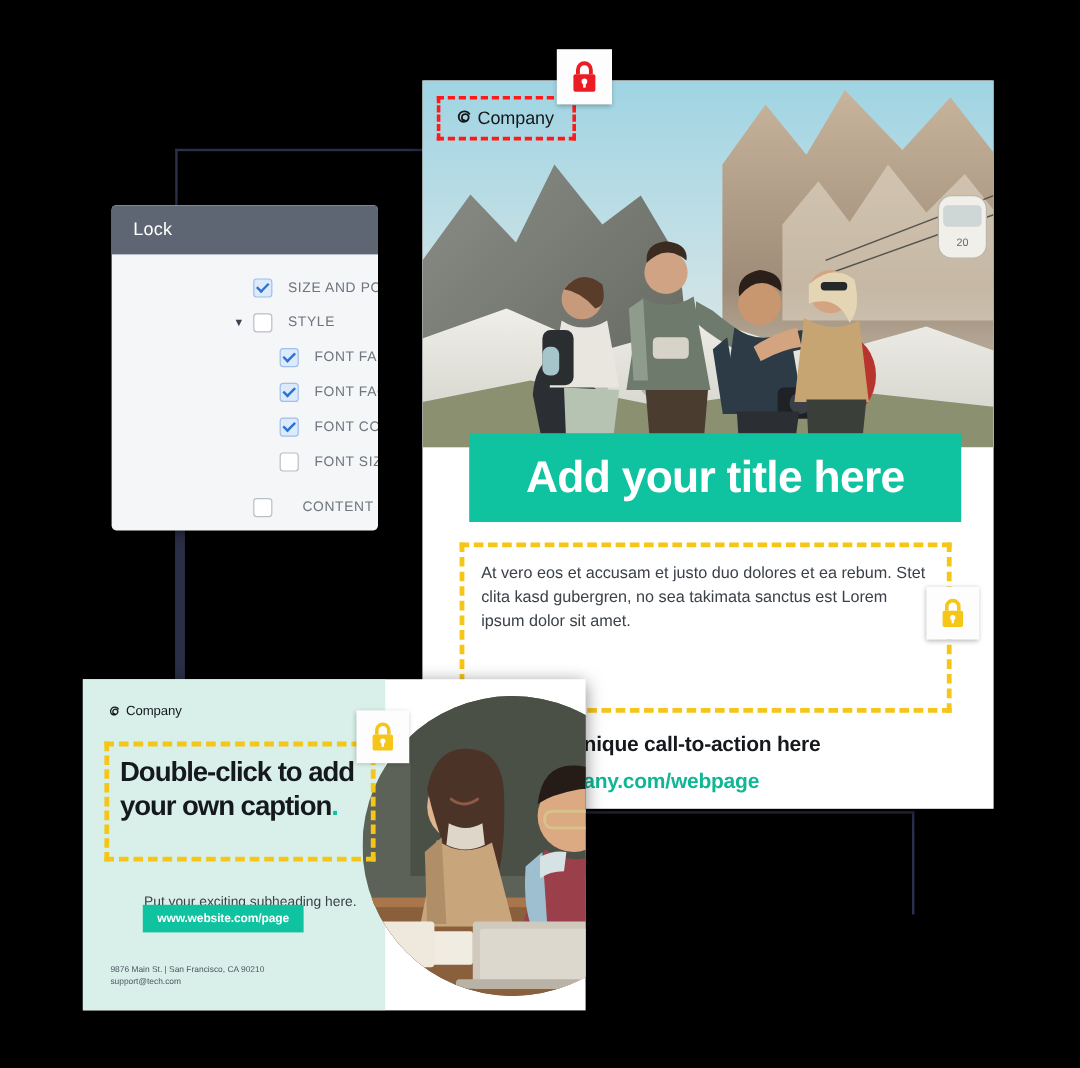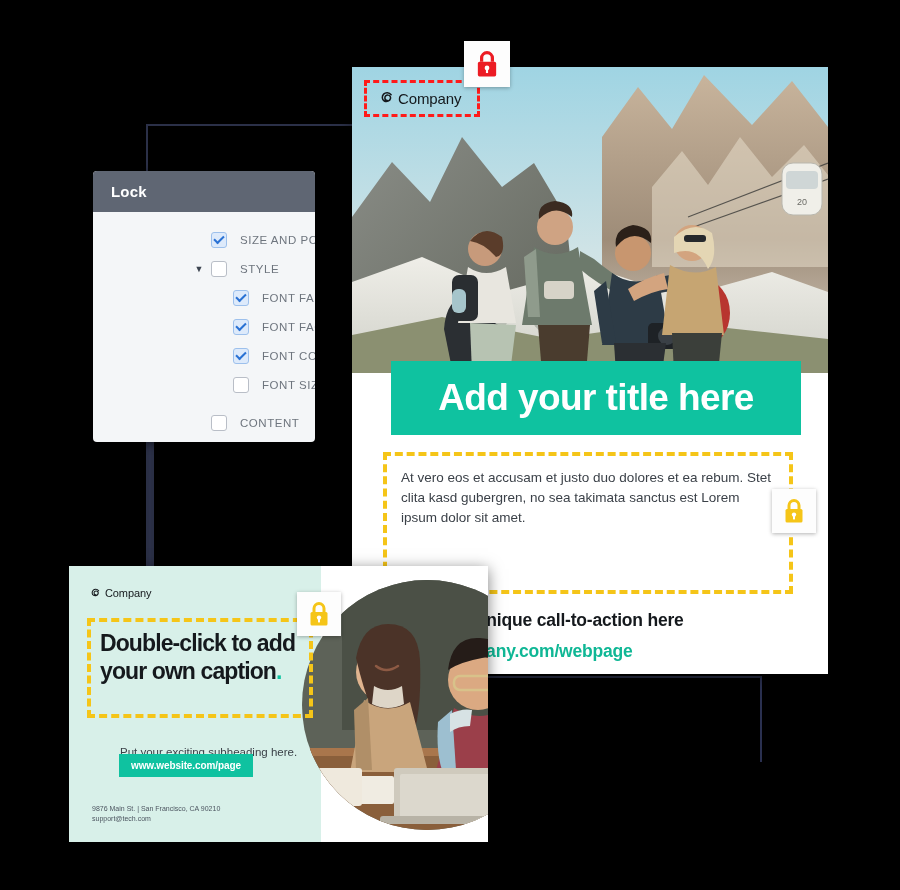--- a/index.html
+++ b/index.html
@@ -11,21 +11,21 @@
   
   .conn{position:absolute;background:transparent;border-color:#2a2f45;border-style:solid;}
   #conn-top{left:146px;top:124px;width:244px;height:68px;border-width:2px 0 0 2px;border-top-color:#2b3048;border-left-color:#2b3048;}
   #conn-left{left:146px;top:440px;width:2px;height:132px;background:#2b3048;}
   #conn-bottom{left:480px;top:676px;width:280px;height:84px;border-width:2px 2px 0 0;border-top-color:#262b40;border-right-color:#2a3050;}
 
   
   #lock-panel{position:absolute;left:93px;top:171px;width:222px;height:271px;
      background:#f4f6f8;border-radius:4px;box-shadow:0 2px 10px rgba(0,0,0,.55);overflow:hidden;}
   #lock-header{height:41px;background:#5f6673;display:flex;align-items:center;padding-left:18px;}
-  #lock-title{color:#fff;font-size:15px;font-weight:bold;letter-spacing:.2px;}
+  #lock-title{color:#fff;font-size:15px;font-weight:normal;letter-spacing:.2px;}
   .opt-list{padding:13px 0 0 0;}
   .opt{display:flex;align-items:center;height:29px;position:relative;}
   .opt .caret{position:absolute;left:100px;width:12px;text-align:center;color:#3c4450;font-size:9px;}
   .cbx{width:16px;height:16px;border-radius:3px;box-sizing:border-box;flex:0 0 auto;
        display:flex;align-items:center;justify-content:center;}
   .cbx.off{background:#fff;border:1px solid #b9bec7;}
   .cbx.on{background:#ddeafb;border:1px solid #9dc0ec;}
   .cbx.on::after{content:"";width:8px;height:4px;border-left:2px solid #2a72d4;
        border-bottom:2px solid #2a72d4;transform:rotate(-45deg) translate(1px,-1px);}
   .opt-label{font-size:11.5px;color:#6e757e;letter-spacing:.55px;margin-left:13px;white-space:nowrap;}
@@ -225,21 +225,21 @@
       <div class="opt ind-2">
         <span class="cbx on"></span>
         <span class="opt-label">FONT COLOR</span>
       </div>
 
       <div class="opt ind-2">
         <span class="cbx off"></span>
         <span class="opt-label">FONT SIZE</span>
       </div>
 
-      <div class="opt ind-0" style="margin-top:9px;">
+      <div class="opt ind-0" style="margin-top:9px;gap:12px;">
         <span class="cbx off"></span>
         <span class="opt-label">CONTENT</span>
       </div>
     </div>
   </div>
 
   <div id="card">
     <div id="card-mint"></div>
 
     <div id="card-photo">

